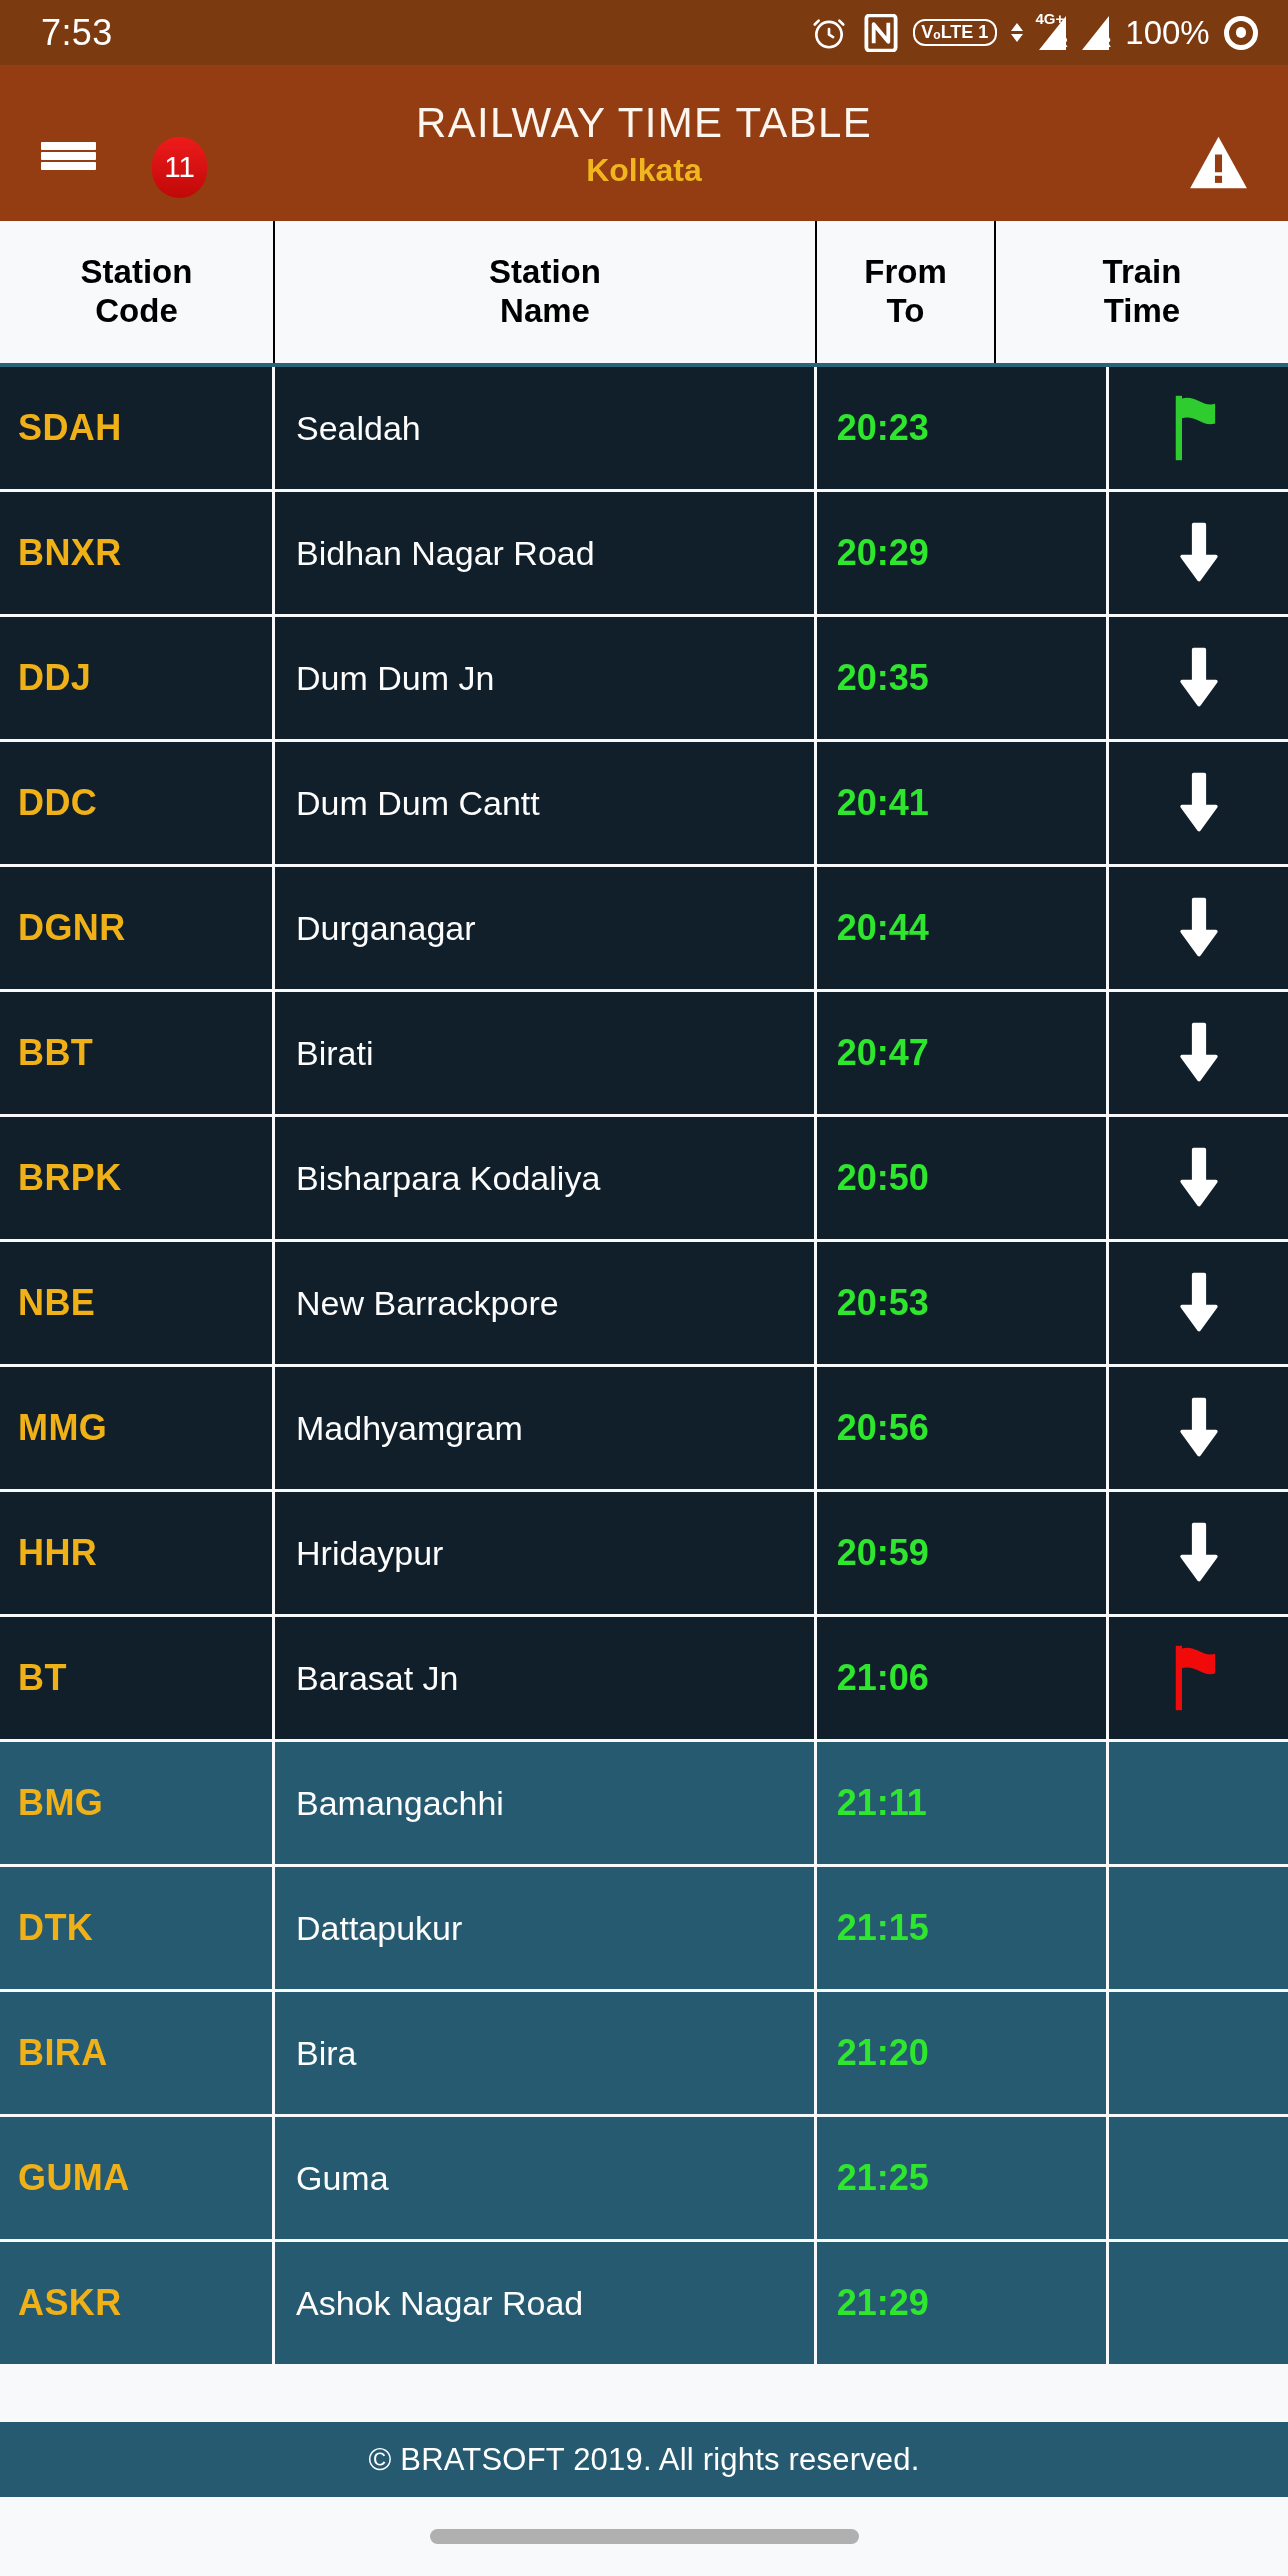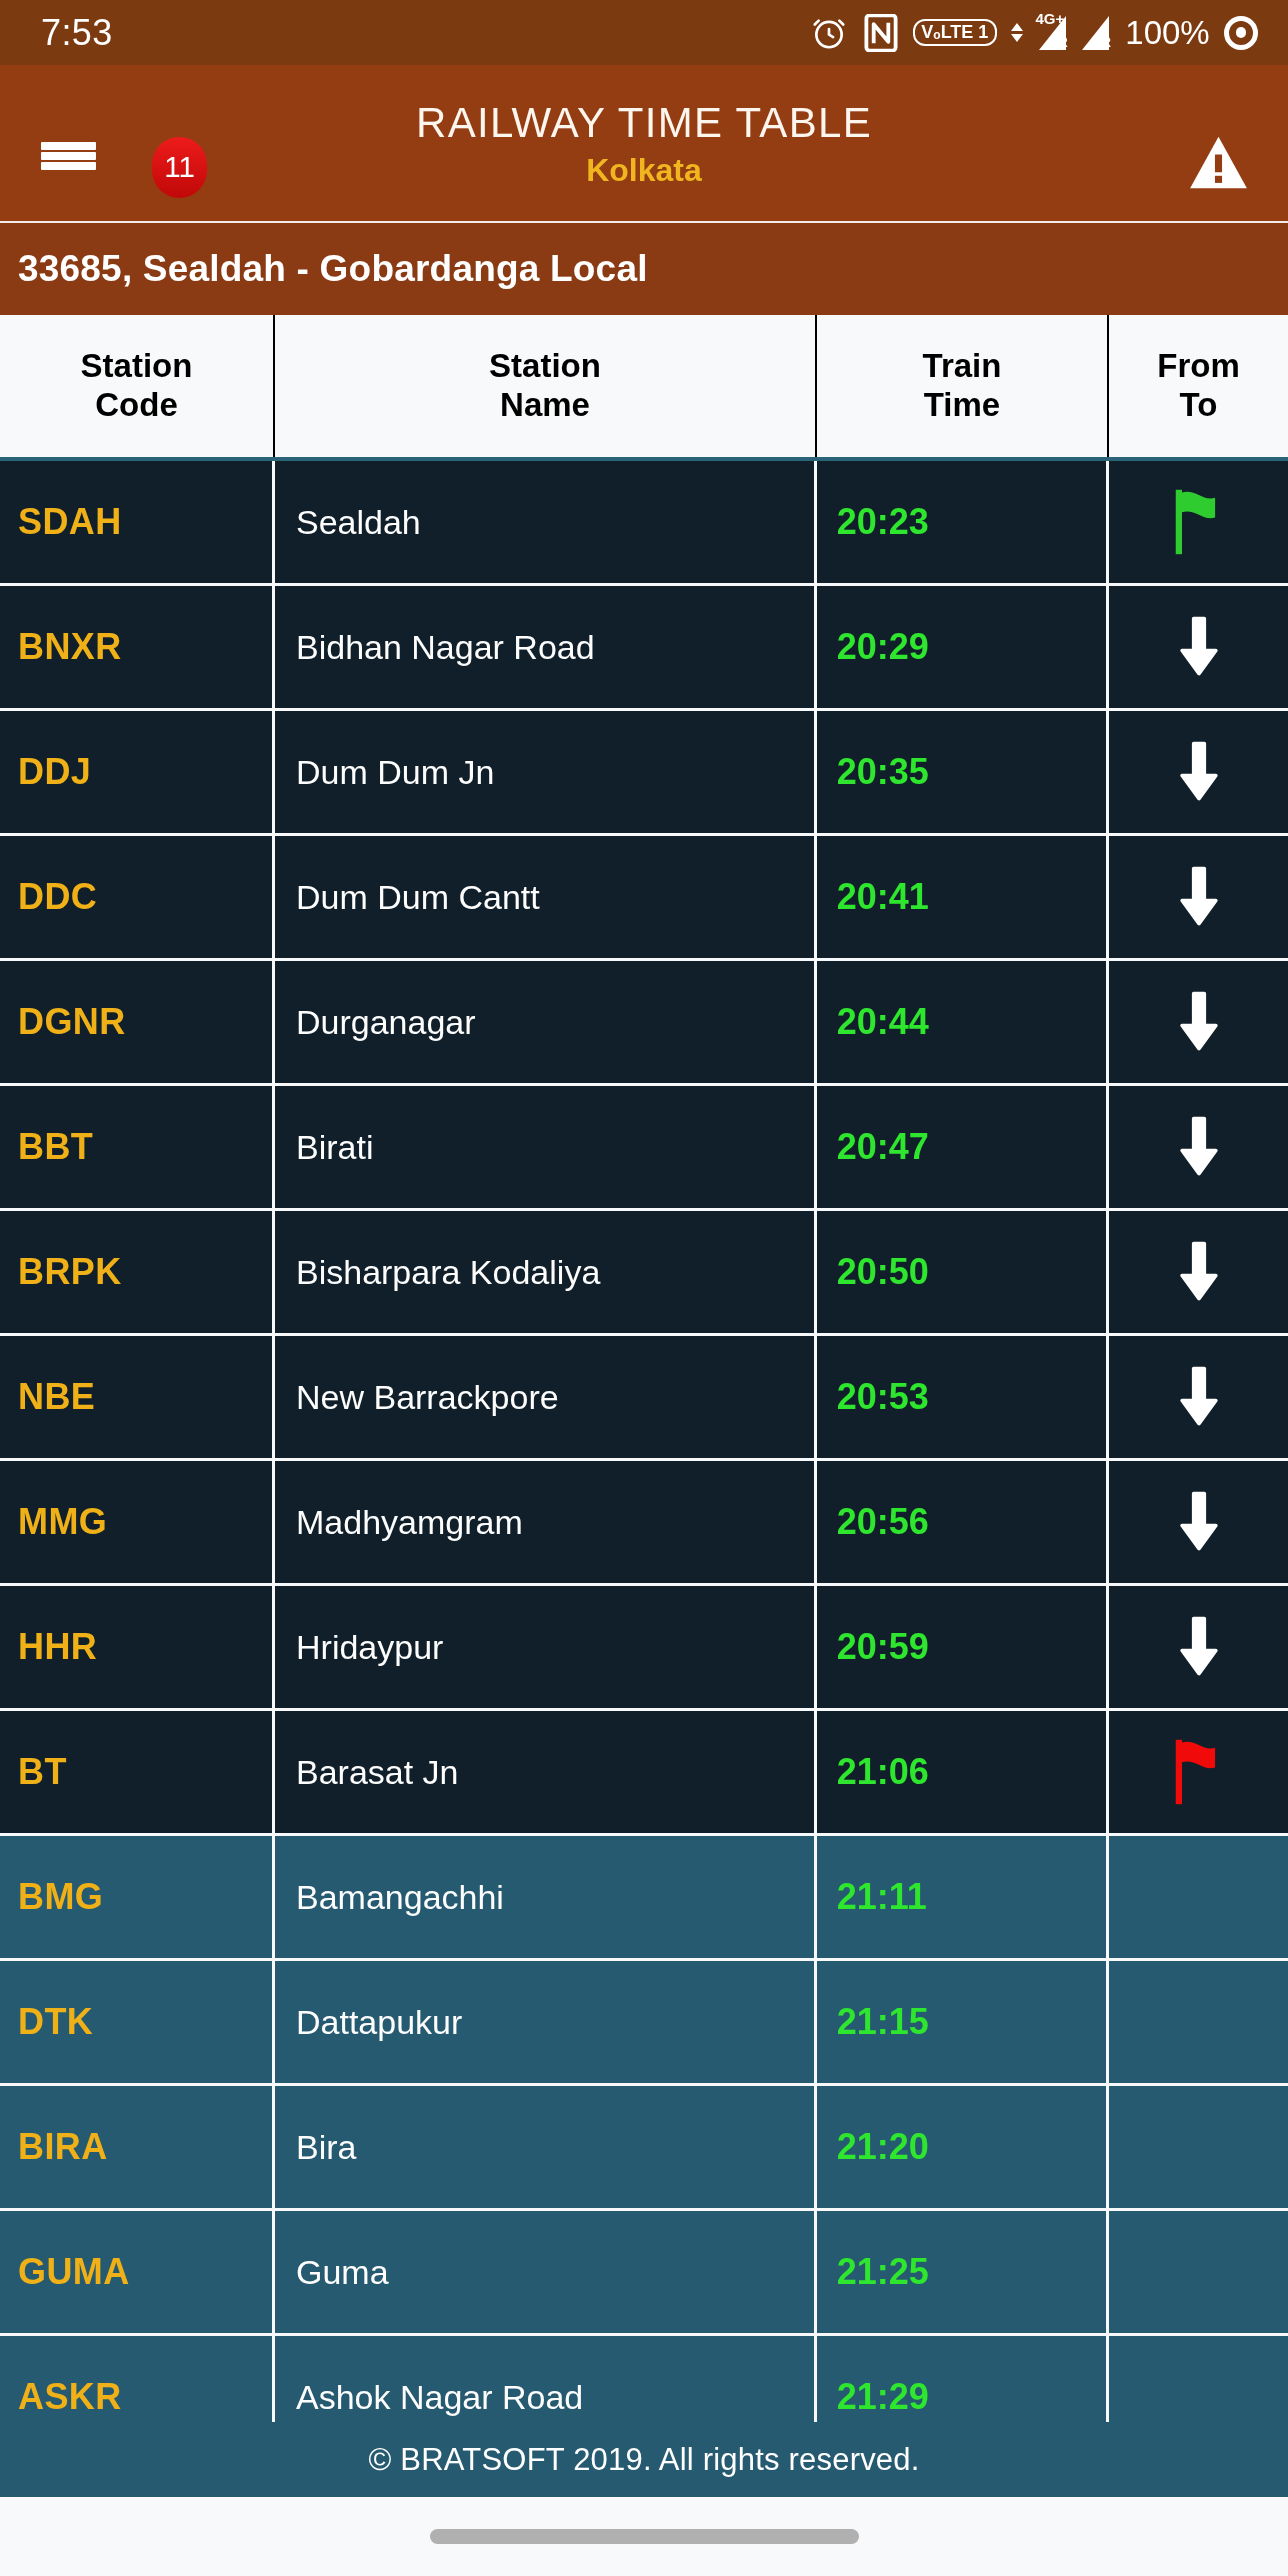--- a/index.html
+++ b/index.html
@@ -180,36 +180,33 @@
     </div>
     <span class="warn-icon">
       <svg width="61" height="55" viewBox="0 0 68 62">
           <path d="M34 2 L66 60 L2 60 Z" fill="#ffffff"></path>
           <rect x="30" y="22" width="8" height="20" fill="#943d12"></rect>
           <rect x="30" y="46" width="8" height="8" fill="#943d12"></rect>
         </svg>
     </span>
   </div>
 
-  <div class="trainbar">
-    <span class="t">33685, Sealdah - Gobardanga Local</span>
-  </div>
 
   <div class="thead">
     <div class="th c1">
       <span><span>Station</span><br><span>Code</span></span>
     </div>
     <div class="th c2">
       <span><span>Station</span><br><span>Name</span></span>
     </div>
+    <div class="th c4">
+      <span><span>From</span><br><span>To</span></span>
+    </div>
     <div class="th c3">
       <span><span>Train</span><br><span>Time</span></span>
-    </div>
-    <div class="th c4">
-      <span><span>From</span><br><span>To</span></span>
     </div>
   </div>
 
   <div class="tbody" id="tbody">
       <div class="trow dark">
         <div class="cell code c1">SDAH</div>
         <div class="cell name c2">Sealdah</div>
         <div class="cell time c3">20:23</div>
         <div class="cell mark c4">
           <span class="flag"><svg width="54" height="68" viewBox="0 0 60 76">

